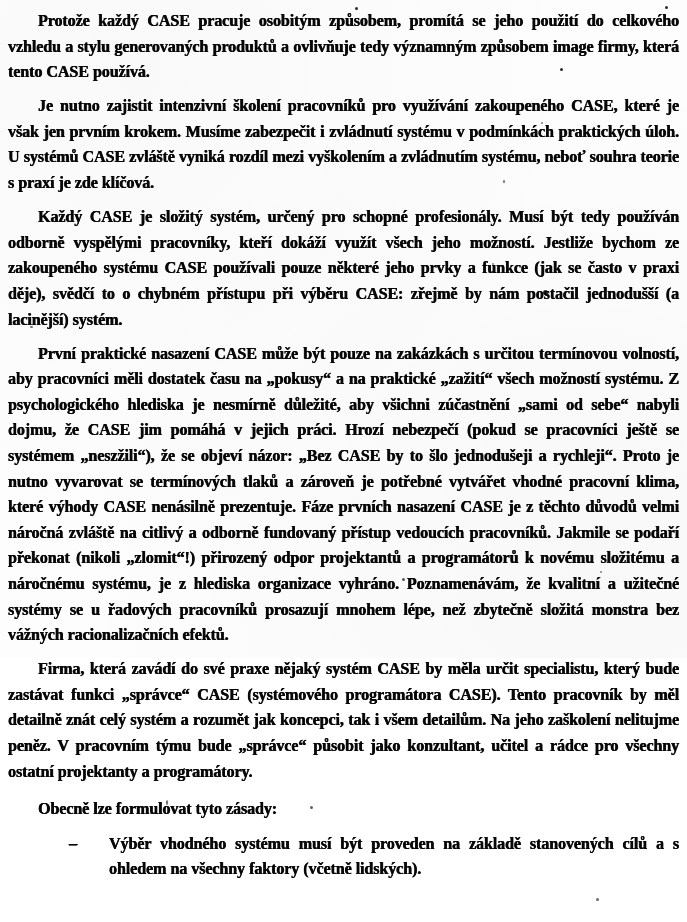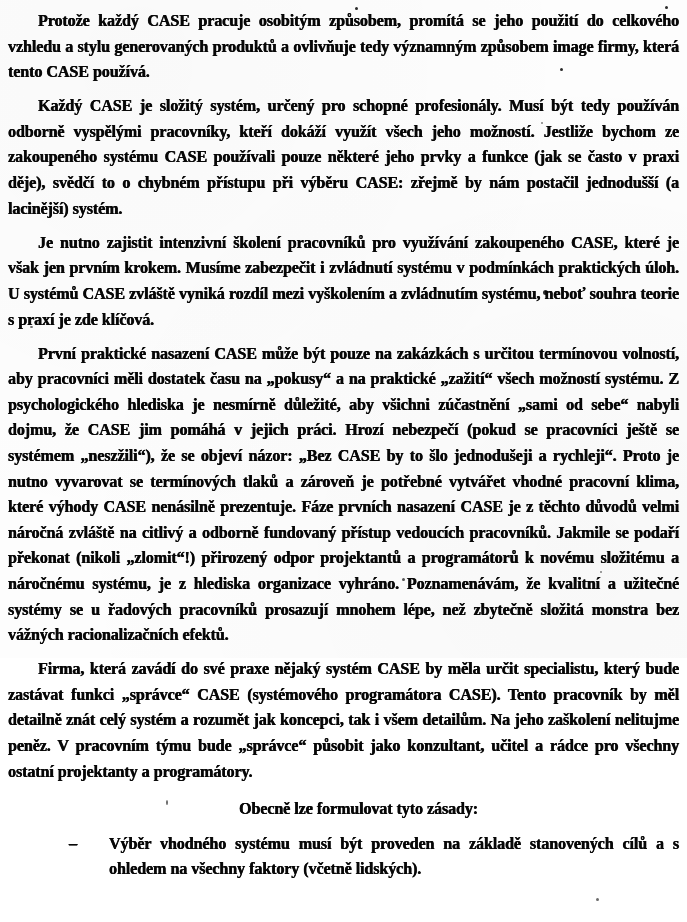--- a/index.html
+++ b/index.html
@@ -50,21 +50,21 @@
   }
 
   p.para {
     margin: 0 0 8.5px 0;
     text-indent: 30px;
   }
 
   p.lead {
     margin: 12px 0 9px 0;
     text-indent: 30px;
-    text-align: center;
+    text-align: left;
   }
 
   
   ul.zasady {
     list-style: none;
     margin: 0;
     padding: 0;
   }
   ul.zasady li {
     position: relative;
@@ -117,22 +117,22 @@
   <span class="speck s8"></span>
   <span class="speck s9"></span>
   <span class="speck s10"></span>
   <span class="speck s11"></span>
   <span class="speck s12"></span>
   <span class="speck s13"></span>
 
   <div id="textblock">
 
     <p class="para">Protože každý CASE pracuje osobitým způsobem, promítá se jeho použití do celkového vzhledu a stylu generovaných produktů a ovlivňuje tedy významným způsobem image firmy, která tento CASE používá.</p>
+    <p class="para">Je nutno zajistit intenzivní školení pracovníků pro využívání zakoupeného CASE, které je však jen prvním krokem. Musíme zabezpečit i zvládnutí systému v podmínkách praktických úloh. U systémů CASE zvláště vyniká rozdíl mezi vyškolením a zvládnutím systému, neboť souhra teorie s praxí je zde klíčová.</p>
     <p class="para">Každý CASE je složitý systém, určený pro schopné profesionály. Musí být tedy používán odborně vyspělými pracovníky, kteří dokáží využít všech jeho možností. Jestliže bychom ze zakoupeného systému CASE používali pouze některé jeho prvky a funkce (jak se často v praxi děje), svědčí to o chybném přístupu při výběru CASE: zřejmě by nám postačil jednodušší (a lacinější) systém.</p>
-    <p class="para">Je nutno zajistit intenzivní školení pracovníků pro využívání zakoupeného CASE, které je však jen prvním krokem. Musíme zabezpečit i zvládnutí systému v podmínkách praktických úloh. U systémů CASE zvláště vyniká rozdíl mezi vyškolením a zvládnutím systému, neboť souhra teorie s praxí je zde klíčová.</p>
     <p class="para">První praktické nasazení CASE může být pouze na zakázkách s určitou termínovou volností, aby pracovníci měli dostatek času na „pokusy“ a na praktické „zažití“ všech možností systému. Z psychologického hlediska je nesmírně důležité, aby všichni zúčastnění „sami od sebe“ nabyli dojmu, že CASE jim pomáhá v jejich práci. Hrozí nebezpečí (pokud se pracovníci ještě se systémem „neszžili“), že se objeví názor: „Bez CASE by to šlo jednodušeji a rychleji“. Proto je nutno vyvarovat se termínových tlaků a zároveň je potřebné vytvářet vhodné pracovní klima, které výhody CASE nenásilně prezentuje. Fáze prvních nasazení CASE je z těchto důvodů velmi náročná zvláště na citlivý a odborně fundovaný přístup vedoucích pracovníků. Jakmile se podaří překonat (nikoli „zlomit“!) přirozený odpor projektantů a programátorů k novému složitému a náročnému systému, je z hlediska organizace vyhráno. Poznamenávám, že kvalitní a užitečné systémy se u řadových pracovníků prosazují mnohem lépe, než zbytečně složitá monstra bez vážných racionalizačních efektů.</p>
     <p class="para">Firma, která zavádí do své praxe nějaký systém CASE by měla určit specialistu, který bude zastávat funkci „správce“ CASE (systémového programátora CASE). Tento pracovník by měl detailně znát celý systém a rozumět jak koncepci, tak i všem detailům. Na jeho zaškolení nelitujme peněz. V pracovním týmu bude „správce“ působit jako konzultant, učitel a rádce pro všechny ostatní projektanty a programátory.</p>
 
     <p class="lead">Obecně lze formulovat tyto zásady:</p>
 
     <ul class="zasady">
       <li>
         <span class="dash">–</span>
       </li>
       <li>

